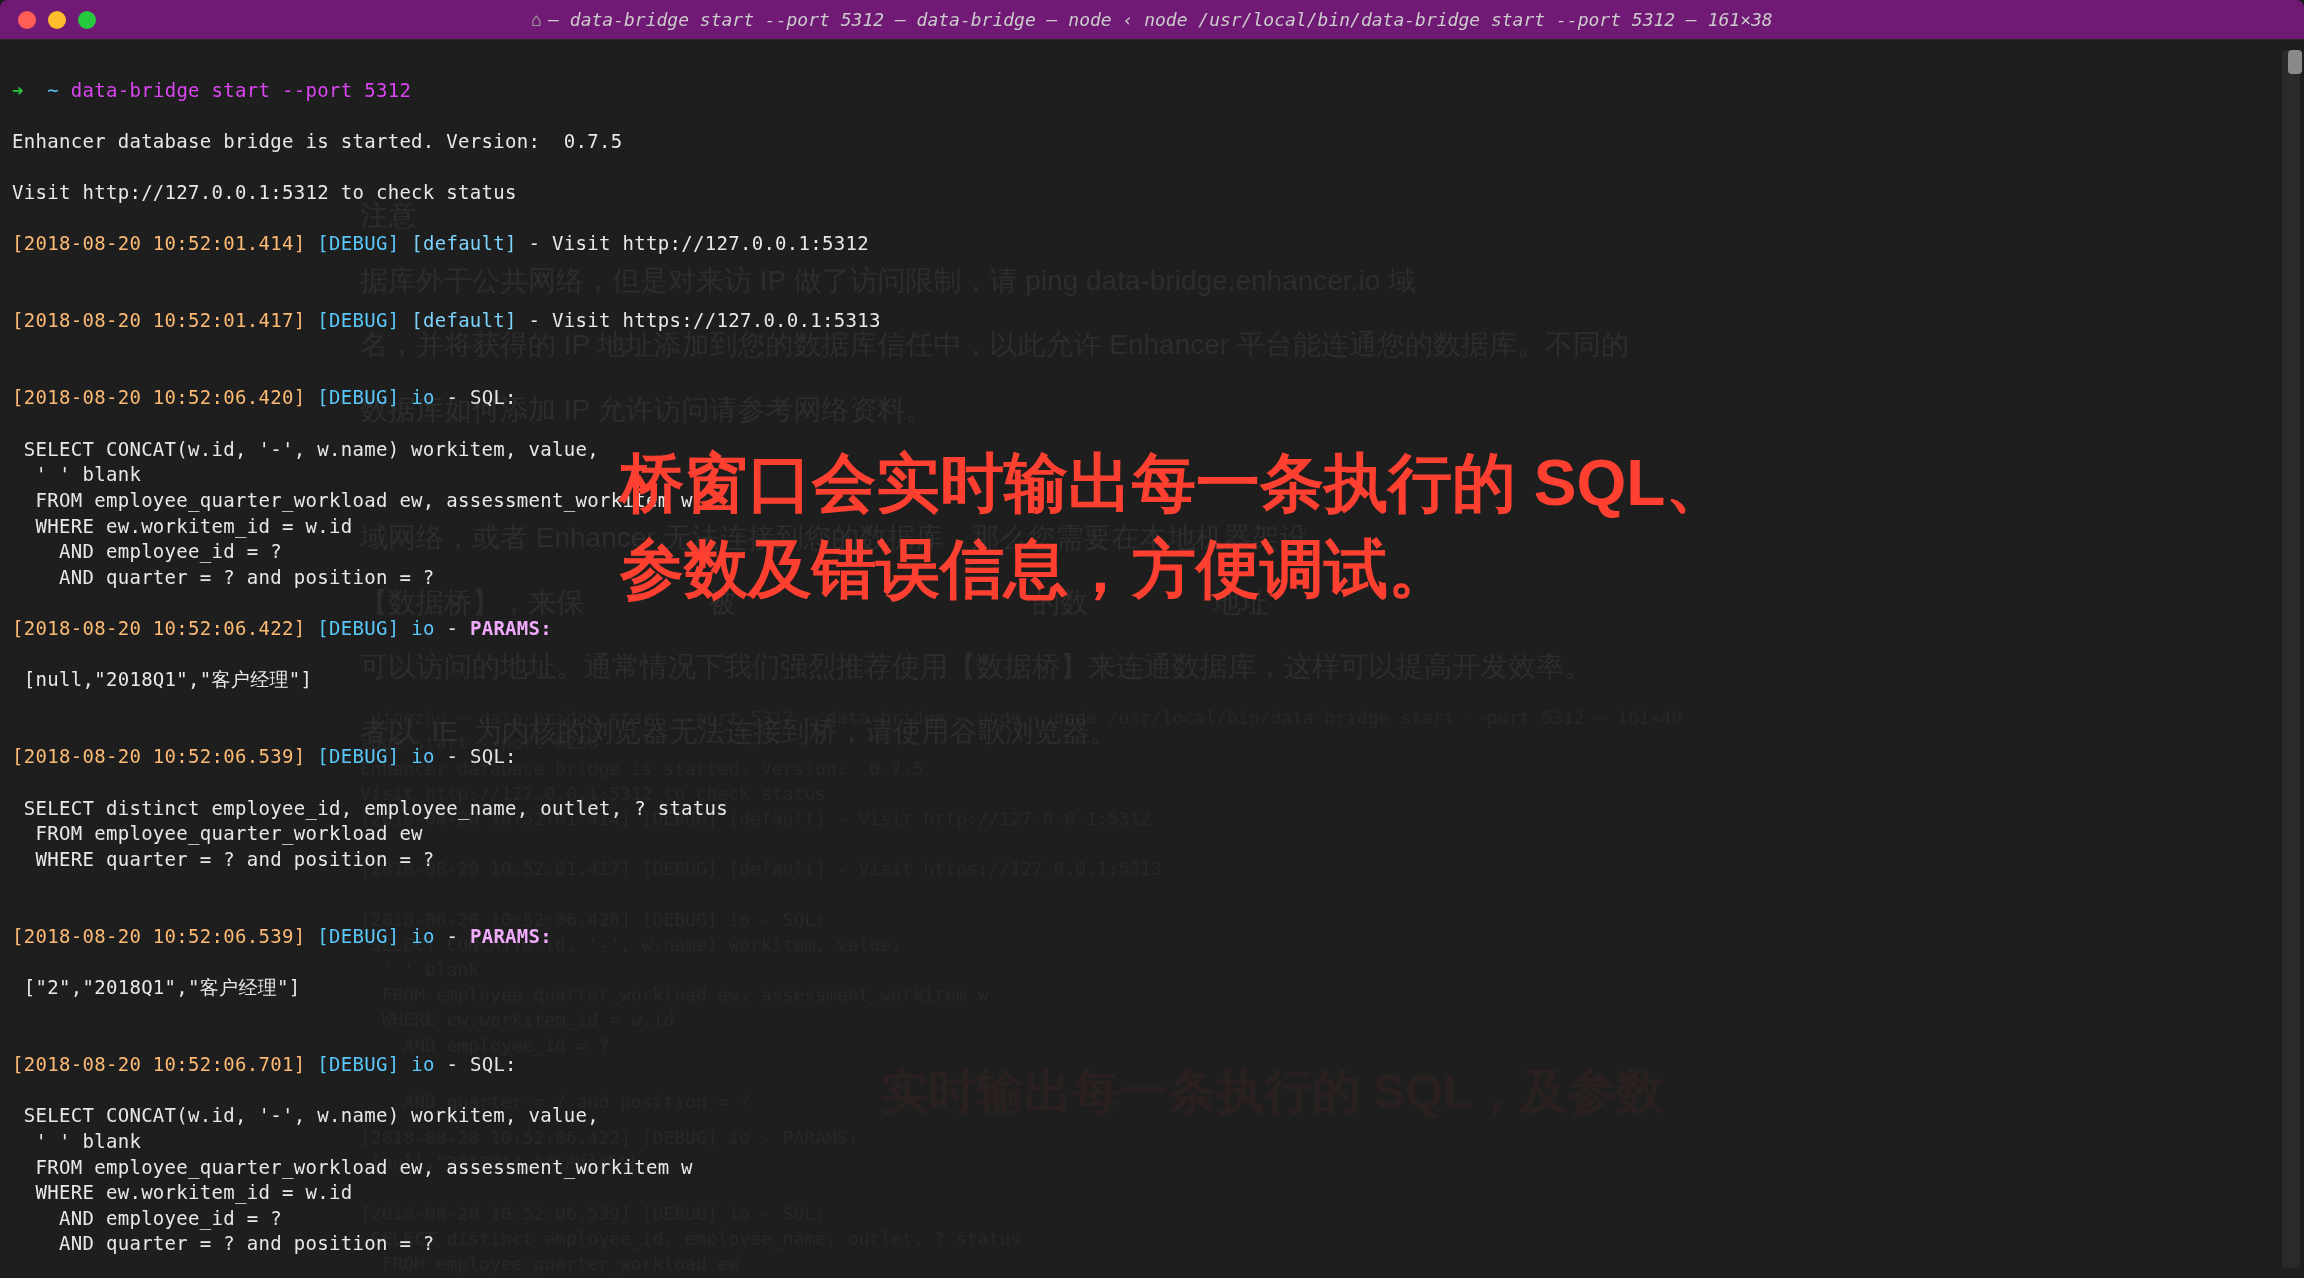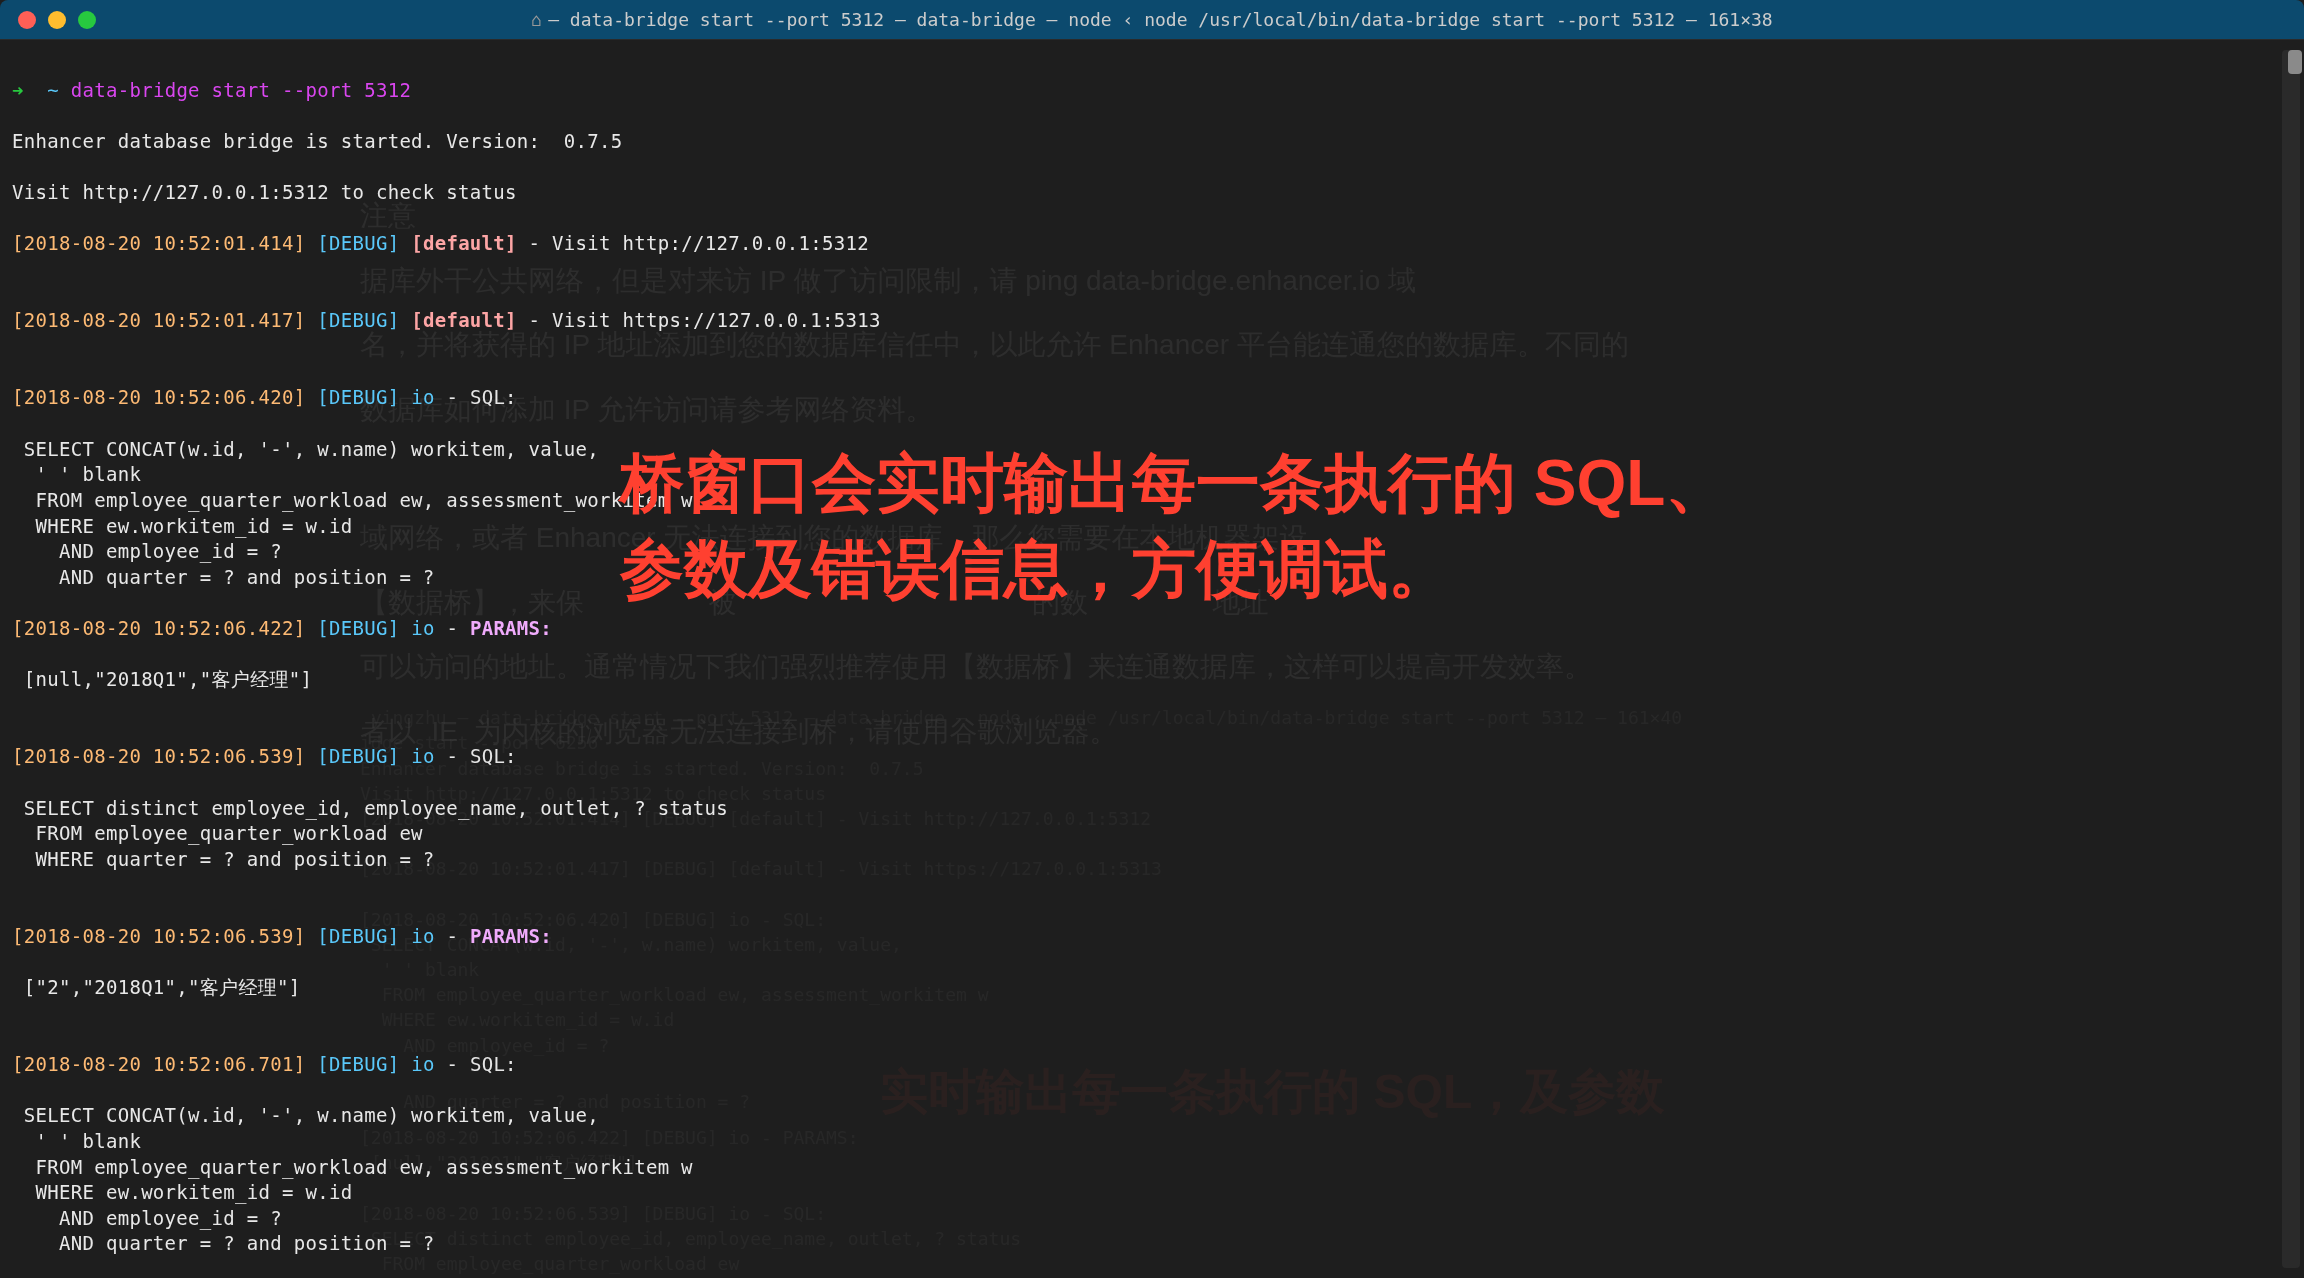--- a/index.html
+++ b/index.html
@@ -21,26 +21,27 @@
     .window {
       width: 100%;
       height: 100%;
       background: #1e1e1e;
       border-radius: 8px 8px 0 0;
       overflow: hidden;
       position: relative;
     }
     .titlebar {
       height: 40px;
-      background: #0c4a6e;
+      background: #701a75;
       display: flex;
       align-items: center;
       padding: 0 16px;
       position: relative;
       border-bottom: 1px solid #2a2a2a;
+      font-style: italic;
     }
     .traffic-lights {
       display: flex;
       gap: 12px;
       position: absolute;
       left: 18px;
     }
     .traffic-light {
       width: 18px;
       height: 18px;
@@ -66,21 +67,21 @@
       font-size: 19px;
       line-height: 1.35;
       letter-spacing: 0.3px;
     }
     .prompt-arrow { color: #27c93f; }
     .prompt-tilde { color: #5ac8fa; }
     .cmd { color: #d946ef; }
     .output { color: #e8e8e8; }
     .ts { color: #fdba74; }
     .debug { color: #5ac8fa; }
-    .default-tag { color: #fca5a5; font-weight: bold; }
+    .default-tag { color: #7dd3fc; }
     .io-tag { color: #5ac8fa; }
     .dash { color: #e8e8e8; }
     .sqltag { color: #e5e5e5; font-weight: 400; }
     .paramstag { color: #f0abfc; font-weight: 600; }
     .sql-body { color: #e8e8e8; }
     .overlay-annotation {
       position: absolute;
       color: #ff4030;
       font-family: "PingFang SC", "Microsoft YaHei", sans-serif;
       font-weight: 700;

